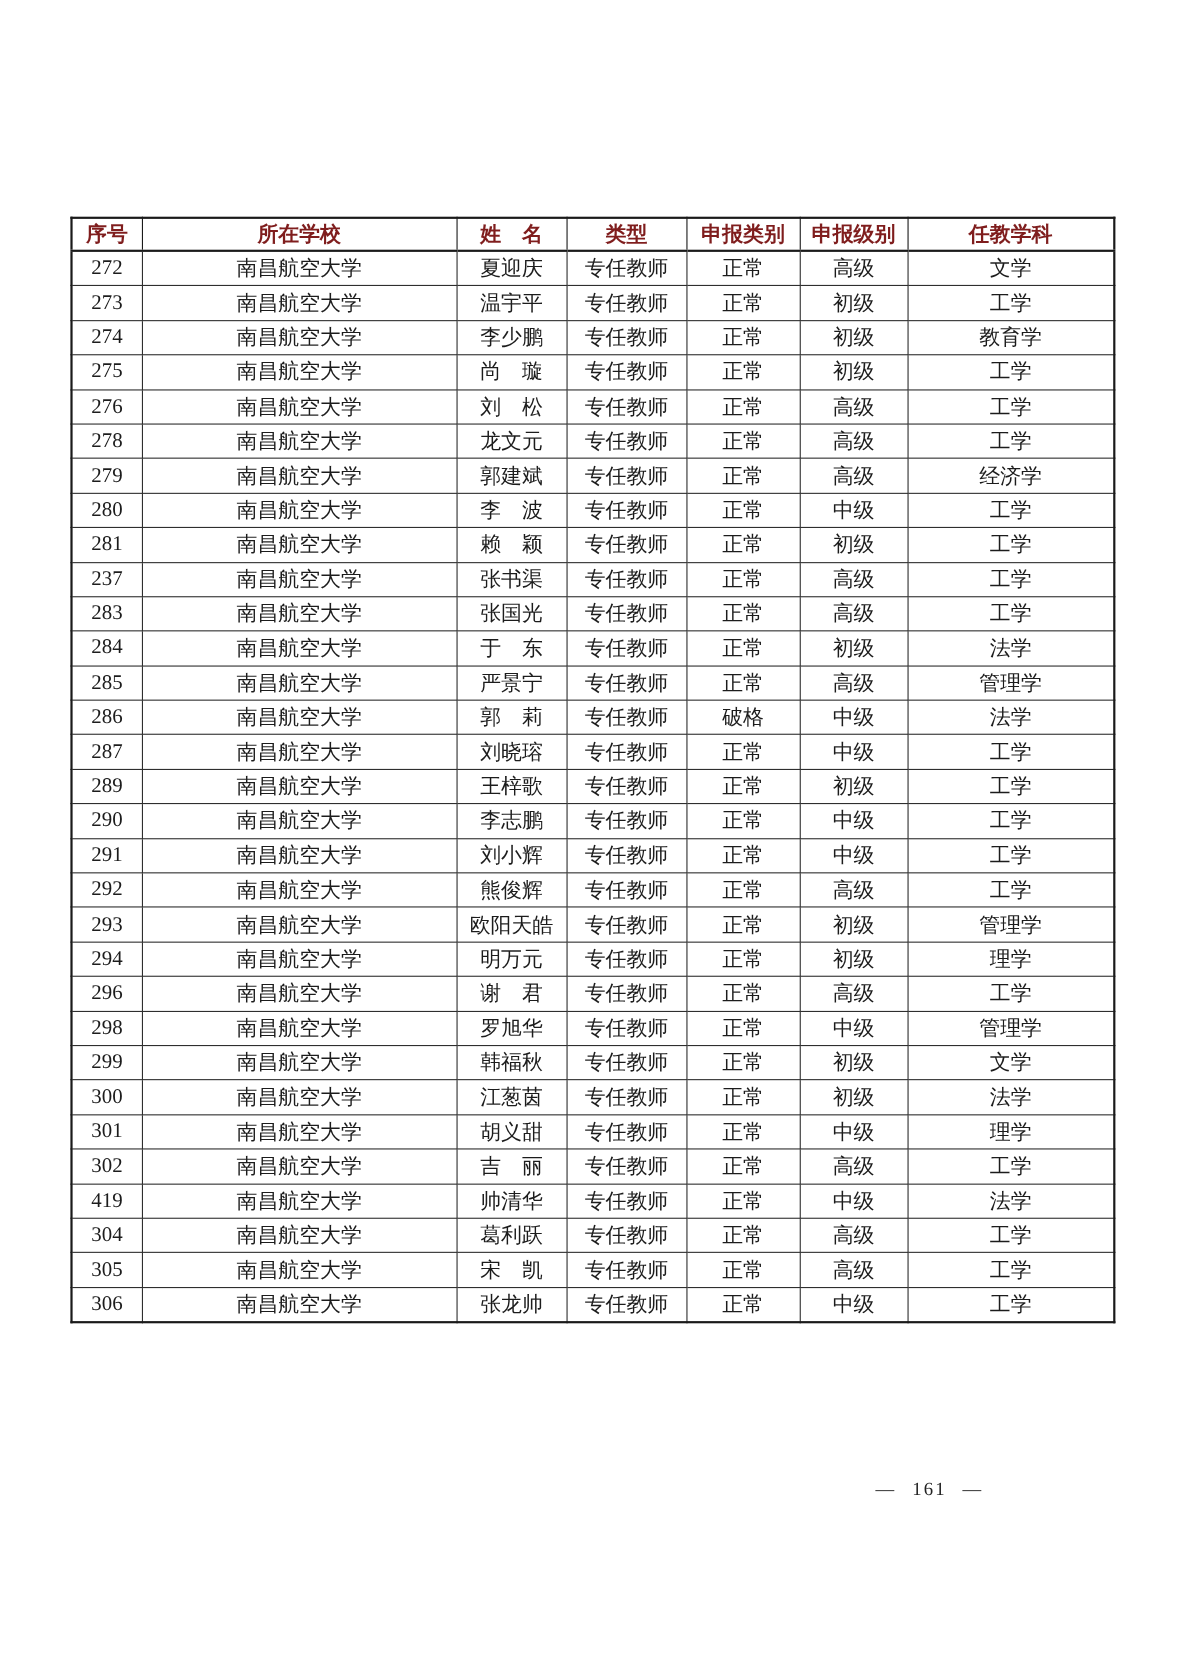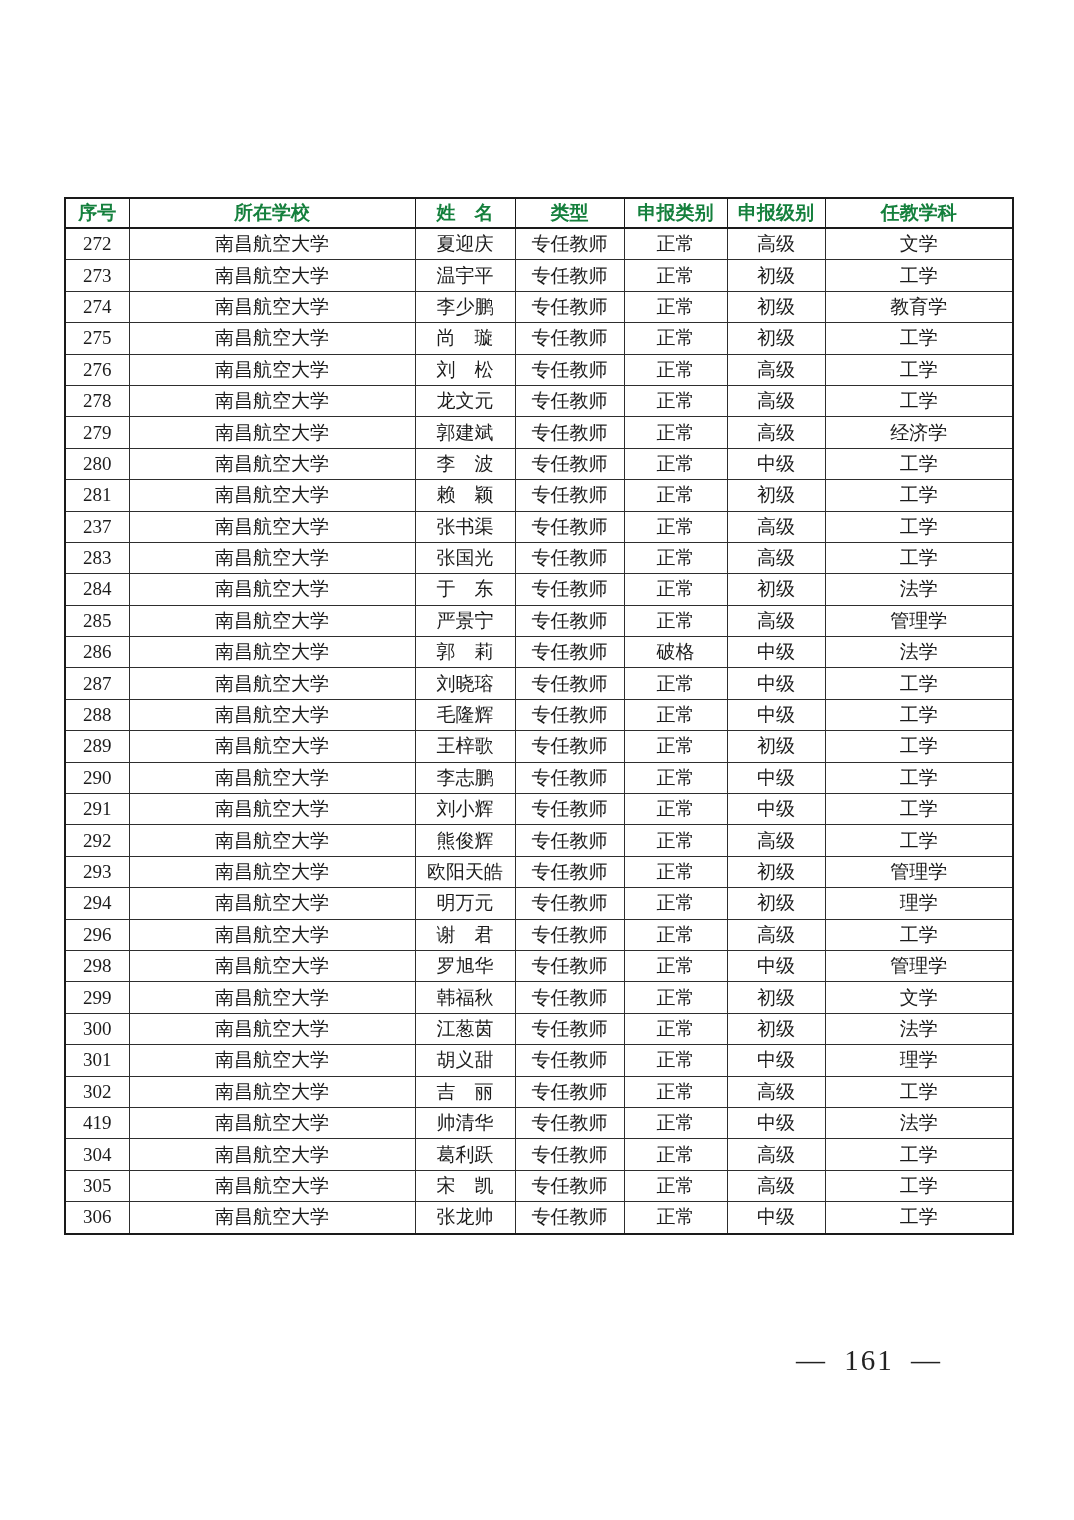--- a/index.html
+++ b/index.html
@@ -24,21 +24,21 @@
     border: 2px solid #1a1a1a;
   }
   table.roster th {
     border: 1px solid #1a1a1a;
     border-bottom: 2px solid #1a1a1a;
     height: 28px;
     padding: 0;
     font-family: "Liberation Sans", "DejaVu Sans", sans-serif;
     font-weight: bold;
     font-size: 19px;
-    color: #15803d;
+    color: #7f1d1d;
     text-align: center;
     vertical-align: middle;
     white-space: nowrap;
   }
   table.roster td {
     border: 1px solid #2e2e2e;
     height: 30.4px;
     padding: 0;
     font-family: "Liberation Serif", "DejaVu Serif", serif;
     font-size: 19px;
@@ -46,21 +46,21 @@
     text-align: center;
     vertical-align: middle;
     white-space: nowrap;
     overflow: hidden;
   }
   .page-number {
     position: absolute;
     left: 796px;
     top: 1344px;
     font-family: "Liberation Serif", "DejaVu Serif", serif;
-    font-size: 29px;
+    font-size: 17px;
     color: #222222;
     letter-spacing: 2px;
     word-spacing: 8px;
     white-space: nowrap;
   }
 </style>
 </head>
 <body>
 
 <div class="page">
@@ -216,29 +216,20 @@
         <tr>
           <td>287</td>
           <td>南昌航空大学</td>
           <td>刘晓瑢</td>
           <td>专任教师</td>
           <td>正常</td>
           <td>中级</td>
           <td>工学</td>
         </tr>
         <tr>
-          <td>288</td>
-          <td>南昌航空大学</td>
-          <td>毛隆辉</td>
-          <td>专任教师</td>
-          <td>正常</td>
-          <td>中级</td>
-          <td>工学</td>
-        </tr>
-        <tr>
           <td>289</td>
           <td>南昌航空大学</td>
           <td>王梓歌</td>
           <td>专任教师</td>
           <td>正常</td>
           <td>初级</td>
           <td>工学</td>
         </tr>
         <tr>
           <td>290</td>

